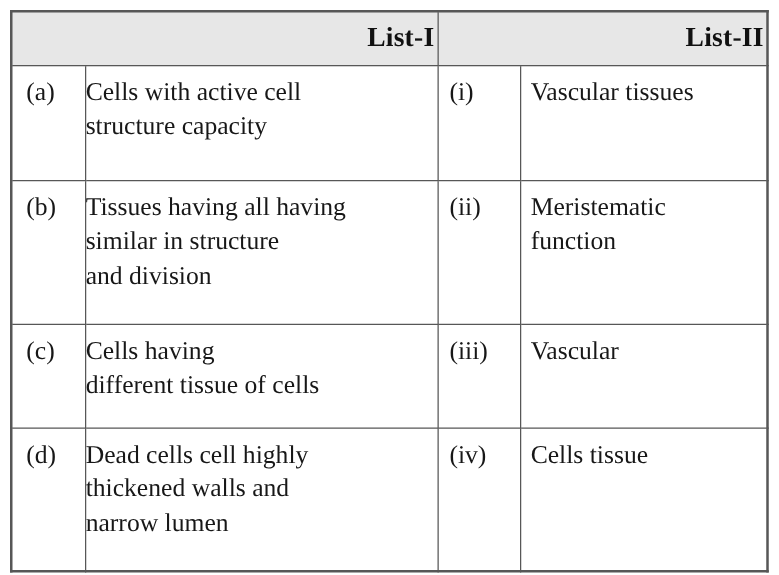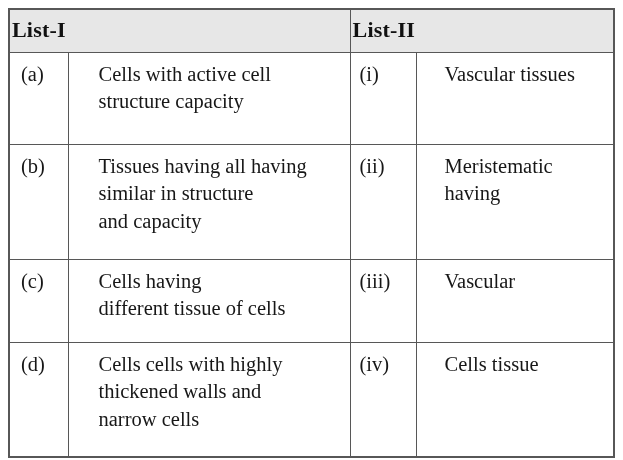--- a/index.html
+++ b/index.html
@@ -37,21 +37,21 @@
   table.match-table col.c-txt1  { width: 282px; }
   table.match-table col.c-lbl2  { width: 66px; }
   table.match-table col.c-txt2  { width: 198px; }
 
   thead th {
     background: #e7e7e7;
     border: 1.5px solid #575757;
     border-top: none;
     font-weight: bold;
     font-size: 22px;
-    text-align: left;
+    text-align: right;
     height: 39px;
     padding: 0 2px 3px 2px;
     letter-spacing: 0.2px;
     color: #111111;
   }
 
   tbody td {
     border: 1.5px solid #575757;
     vertical-align: top;
     font-size: 20.5px;
@@ -66,25 +66,25 @@
     white-space: nowrap;
   }
 
   tbody td.lbl2 {
     text-align: left;
     padding-left: 9px;
     white-space: nowrap;
   }
 
   tbody td.txt {
-    padding-left: 30px;
+    padding-left: 0;
   }
 
   tbody td.txt2 {
-    padding-left: 28px;
+    padding-left: 8px;
     margin-top: 32px;
   }
 
   tbody tr.r1 { height: 92px; }
   tbody tr.r2 { height: 115px; }
   tbody tr.r3 { height: 83px; }
   tbody tr.r4 { height: 114px; }
 
   .cell-line { display: block; }
 </style>
@@ -117,47 +117,47 @@
         <td class="txt2">
           <span class="cell-line">Vascular tissues</span>
         </td>
       </tr>
 
       <tr class="r2">
         <td class="lbl">(b)</td>
         <td class="txt">
           <span class="cell-line">Tissues having all having</span>
           <span class="cell-line">similar in structure</span>
-          <span class="cell-line">and capacity</span>
+          <span class="cell-line">and division</span>
         </td>
         <td class="lbl2">(ii)</td>
         <td class="txt2">
           <span class="cell-line">Meristematic</span>
-          <span class="cell-line">having</span>
+          <span class="cell-line">function</span>
         </td>
       </tr>
 
       <tr class="r3">
         <td class="lbl">(c)</td>
         <td class="txt">
           <span class="cell-line">Cells having</span>
           <span class="cell-line">different tissue of cells</span>
         </td>
         <td class="lbl2">(iii)</td>
         <td class="txt2">
           <span class="cell-line">Vascular</span>
         </td>
       </tr>
 
       <tr class="r4">
         <td class="lbl">(d)</td>
         <td class="txt">
-          <span class="cell-line">Cells cells with highly</span>
+          <span class="cell-line">Dead cells cell highly</span>
           <span class="cell-line">thickened walls and</span>
-          <span class="cell-line">narrow cells</span>
+          <span class="cell-line">narrow lumen</span>
         </td>
         <td class="lbl2">(iv)</td>
         <td class="txt2">
           <span class="cell-line">Cells tissue</span>
         </td>
       </tr>
 
     </tbody>
   </table>
 </div>

